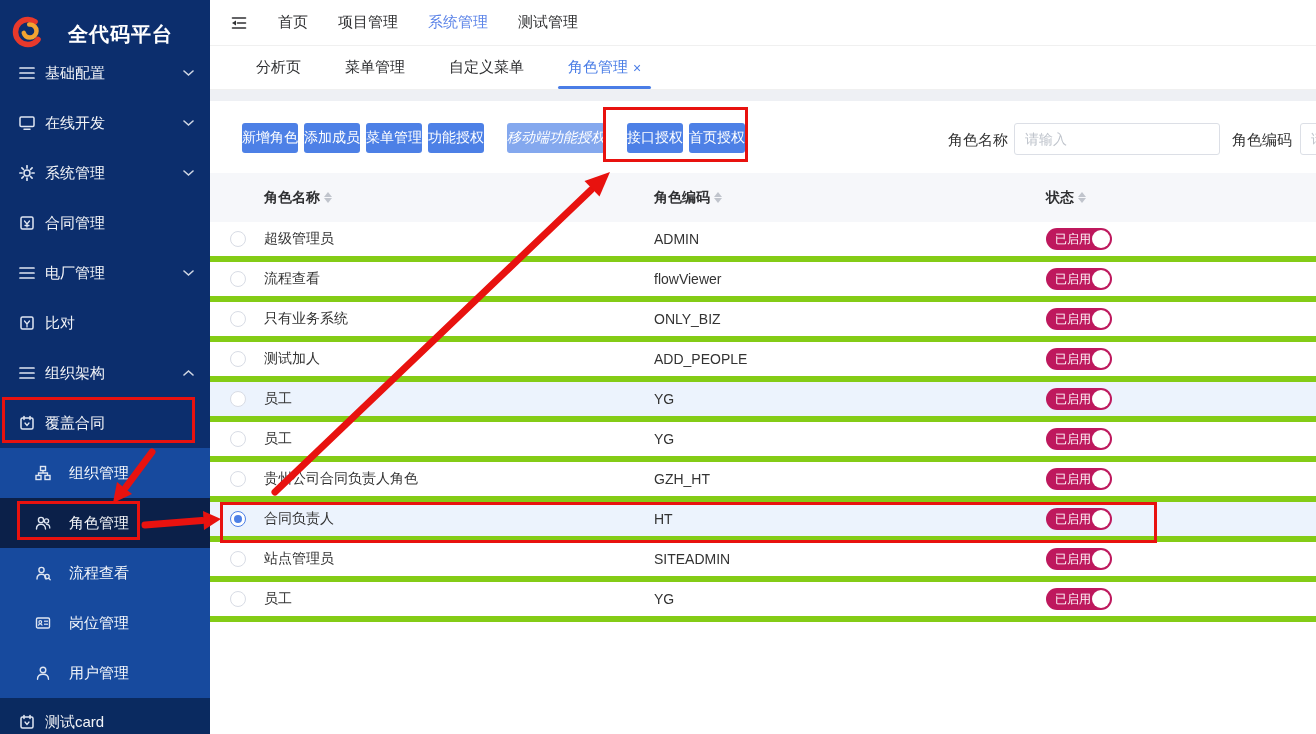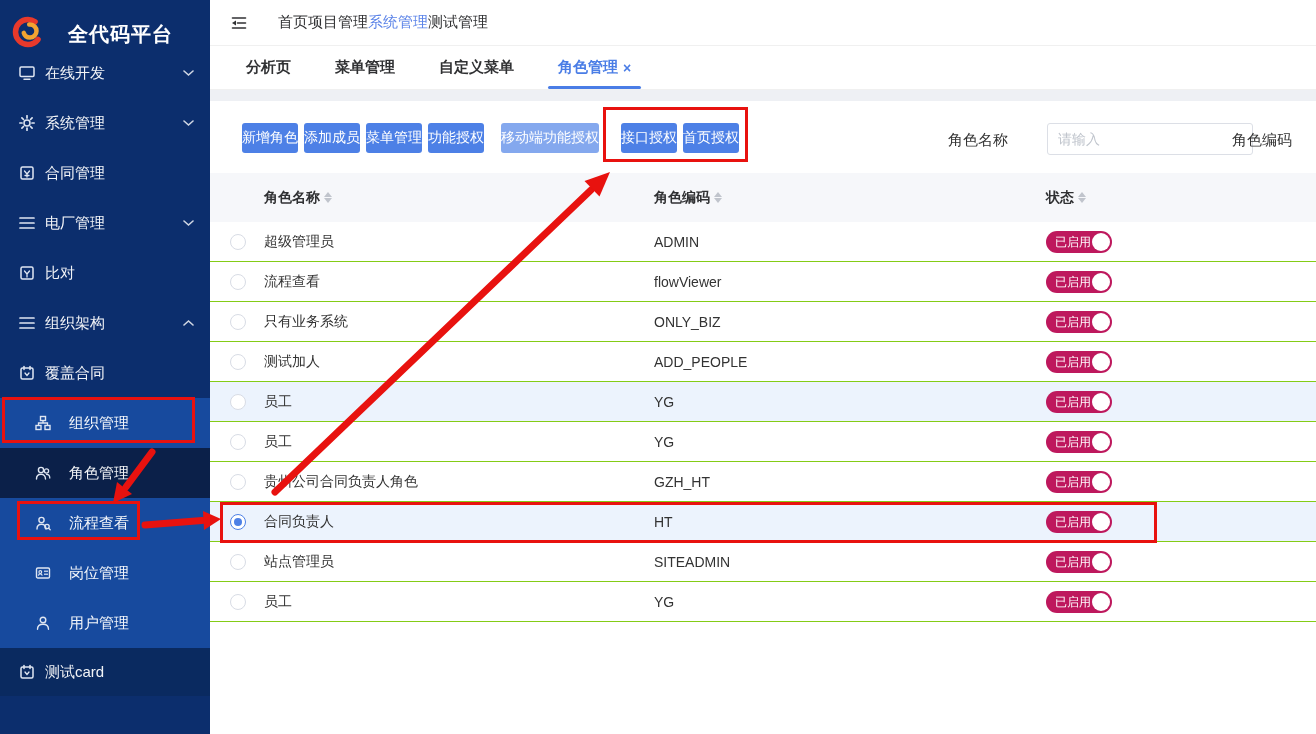--- a/index.html
+++ b/index.html
@@ -20,47 +20,47 @@
   .submenu .nav-item.active { background:#0b2049; }
   .bottom-item { background:#0a2a60; height:48px; }
 
   
   .main { position:absolute; left:210px; top:0; width:1106px; height:734px; background:#fff; }
   .topnav { height:46px; display:flex; align-items:center; padding-left:20px; gap:30px; border-bottom:1px solid #f0f0f0; background:#fff; }
   .topnav .collapse { display:inline-flex; cursor:pointer; }
   .topnav-item { font-size:15px; color:#303133; cursor:pointer; white-space:nowrap; }
   .topnav-item.active { color:#5c84e8; }
 
-  .tabbar { height:44px; display:flex; align-items:stretch; padding-left:14px; border-bottom:1px solid #f0f0f0; background:#fff;font-weight:bold; }
+  .tabbar { height:44px; display:flex; align-items:stretch; padding-left:24px; border-bottom:1px solid #f0f0f0; background:#fff; }
   .tab { display:flex; align-items:center; padding:0 22px; font-size:15px; color:#303133; cursor:pointer; position:relative; white-space:nowrap; }
   .tab .close { display:none; }
   .tab.active { color:#4a7de6; }
   .tab.active .close { display:inline; margin-left:5px; font-size:14px; color:#4a7de6; cursor:pointer; }
   .tab.active::after { content:""; position:absolute; left:12px; right:12px; bottom:0; height:3px; background:#4a7de6; border-radius:2px; }
 
   .gray-band { height:11px; background:#eef0f4; }
   .content { position:relative; height:517px; background:#fff; }
 
   
   .toolbar { position:absolute; left:0; top:0; width:100%; height:72px; }
   .btn-row { position:absolute; left:32px; top:22px; display:flex; gap:6px; }
   .btn { height:30px; border:none; border-radius:3px; background:#4d80e6; color:#fff; font-size:14px; font-family:inherit; white-space:nowrap; cursor:pointer; text-align:center; padding:0; }
-  .btn.hl { background:#84a8ee; margin-left:11px; margin-right:16px; }
+  .btn.hl { background:#84a8ee; margin-left:17px; margin-right:16px;font-style:italic; }
   .filter-label { position:absolute; top:30px; font-size:15px; color:#333; white-space:nowrap; }
   .f-name-label { left:738px; }
   .f-code-label { left:1022px; }
-  .filter-input { position:absolute; top:22px; height:32px; width:206px; border:1px solid #dcdfe6; border-radius:3px; padding:0 10px; font-size:14px; font-family:inherit; color:#333; outline:none; background:#fff;margin-left:33px; }
+  .filter-input { position:absolute; top:22px; height:32px; width:206px; border:1px solid #dcdfe6; border-radius:3px; padding:0 10px; font-size:14px; font-family:inherit; color:#333; outline:none; background:#fff; }
   .filter-input::placeholder { color:#bfc4cc; }
   .f-name-input { left:804px; }
   .f-code-input { left:1090px; }
 
   
   .table { position:absolute; left:0; top:72px; width:100%; }
   .t-head { display:grid; grid-template-columns:20px 34px 390px 392px 1fr; align-items:center; height:49px; background:#f6f7fa; font-weight:700; color:#303133; font-size:14px; }
-  .t-row { display:grid; grid-template-columns:20px 34px 390px 392px 1fr; align-items:center; height:40px; border-bottom:1px solid #84cc16; background:#fff; cursor:pointer; }
+  .t-row { display:grid; grid-template-columns:20px 34px 390px 392px 1fr; align-items:center; height:40px; border-bottom:6px solid #84cc16; background:#fff; cursor:pointer; }
   .t-row.tint { background:#ecf3fd; }
   .th-cell { display:flex; align-items:center; gap:4px; cursor:pointer; }
   .carets { display:inline-flex; flex-direction:column; gap:1px; }
   .carets i { width:0; height:0; border-left:4px solid transparent; border-right:4px solid transparent; display:block; }
   .carets .up { border-bottom:5px solid #c0c4cc; }
   .carets .dn { border-top:5px solid #c0c4cc; }
   .radio { width:16px; height:16px; border-radius:50%; border:1px solid #d8dce5; background:#fff; display:inline-block; cursor:pointer; }
   .t-row.sel .radio { border:1px solid #4d80e6; position:relative; }
   .t-row.sel .radio::after { content:""; position:absolute; left:3px; top:3px; width:8px; height:8px; border-radius:50%; background:#4d80e6; }
   .cell-name, .cell-code { font-size:14px; color:#333; white-space:nowrap; overflow:hidden; }
@@ -84,20 +84,37 @@
   <div class="logo-row">
     <svg class="logo-mark" viewBox="0 0 32 32">
       <circle cx="16" cy="16" r="12.5" fill="none" stroke="#e8392b" stroke-width="5.5" stroke-dasharray="58 21" stroke-dashoffset="-8" stroke-linecap="round"></circle>
       <circle cx="18" cy="15" r="6.5" fill="none" stroke="#f2a431" stroke-width="4.5" stroke-dasharray="30 11" stroke-dashoffset="12" stroke-linecap="round"></circle>
     </svg>
     <span class="logo-title">全代码平台</span>
   </div>
 
   <div>
 
+  <div class="nav-item">
+        <span class="ico">
+          <svg viewBox="0 0 16 16">
+            <g stroke="#dfe6f2" stroke-width="1.7" stroke-linecap="round">
+              <line x1="1" y1="3" x2="15" y2="3"></line>
+              <line x1="1" y1="8" x2="15" y2="8"></line>
+              <line x1="1" y1="13" x2="15" y2="13"></line>
+            </g>
+          </svg>
+        </span>
+        <span>基础配置</span>
+        <span class="chev">
+          <svg width="11" height="7" viewBox="0 0 11 7">
+            <polyline points="1,1.5 5.5,5.5 10,1.5" fill="none" stroke="rgba(255,255,255,.8)" stroke-width="1.6" stroke-linecap="round"></polyline>
+          </svg>
+        </span>
+      </div>
       <div class="nav-item">
         <span class="ico">
           <svg viewBox="0 0 16 16">
             <rect x="1" y="2" width="14" height="9.5" rx="1.2" fill="none" stroke="#dfe6f2" stroke-width="1.5"></rect>
             <line x1="5" y1="14.2" x2="11" y2="14.2" stroke="#dfe6f2" stroke-width="1.5" stroke-linecap="round"></line>
           </svg>
         </span>
         <span>在线开发</span>
         <span class="chev">
           <svg width="11" height="7" viewBox="0 0 11 7">
@@ -273,21 +290,21 @@
     <span class="collapse">
       <svg width="18" height="18" viewBox="0 0 18 18">
         <g stroke="#303133" stroke-width="1.6" stroke-linecap="round">
           <line x1="2.5" y1="4" x2="15.5" y2="4"></line>
           <line x1="7.5" y1="9" x2="15.5" y2="9"></line>
           <line x1="2.5" y1="14" x2="15.5" y2="14"></line>
         </g>
         <polygon points="2,9 6,6.6 6,11.4" fill="#303133"></polygon>
       </svg>
     </span>
-    <div style="display:flex;">
+    <div style="display:flex;gap:30px;">
 
     <span class="topnav-item">
           <span>首页</span>
         </span>
         <span class="topnav-item">
           <span>项目管理</span>
         </span>
         <span class="topnav-item active">
           <span>系统管理</span>
         </span>

